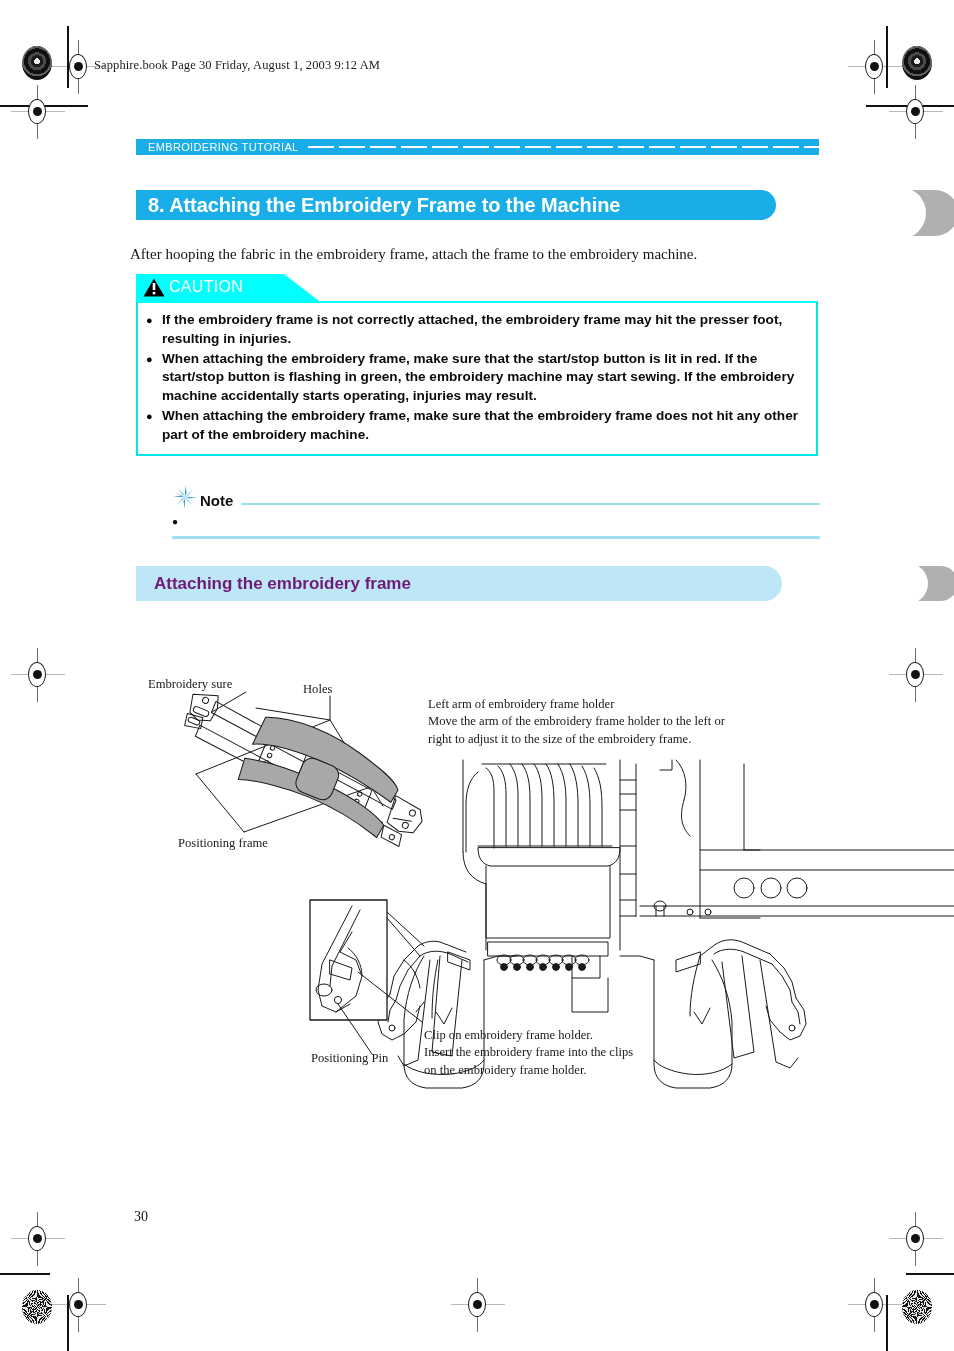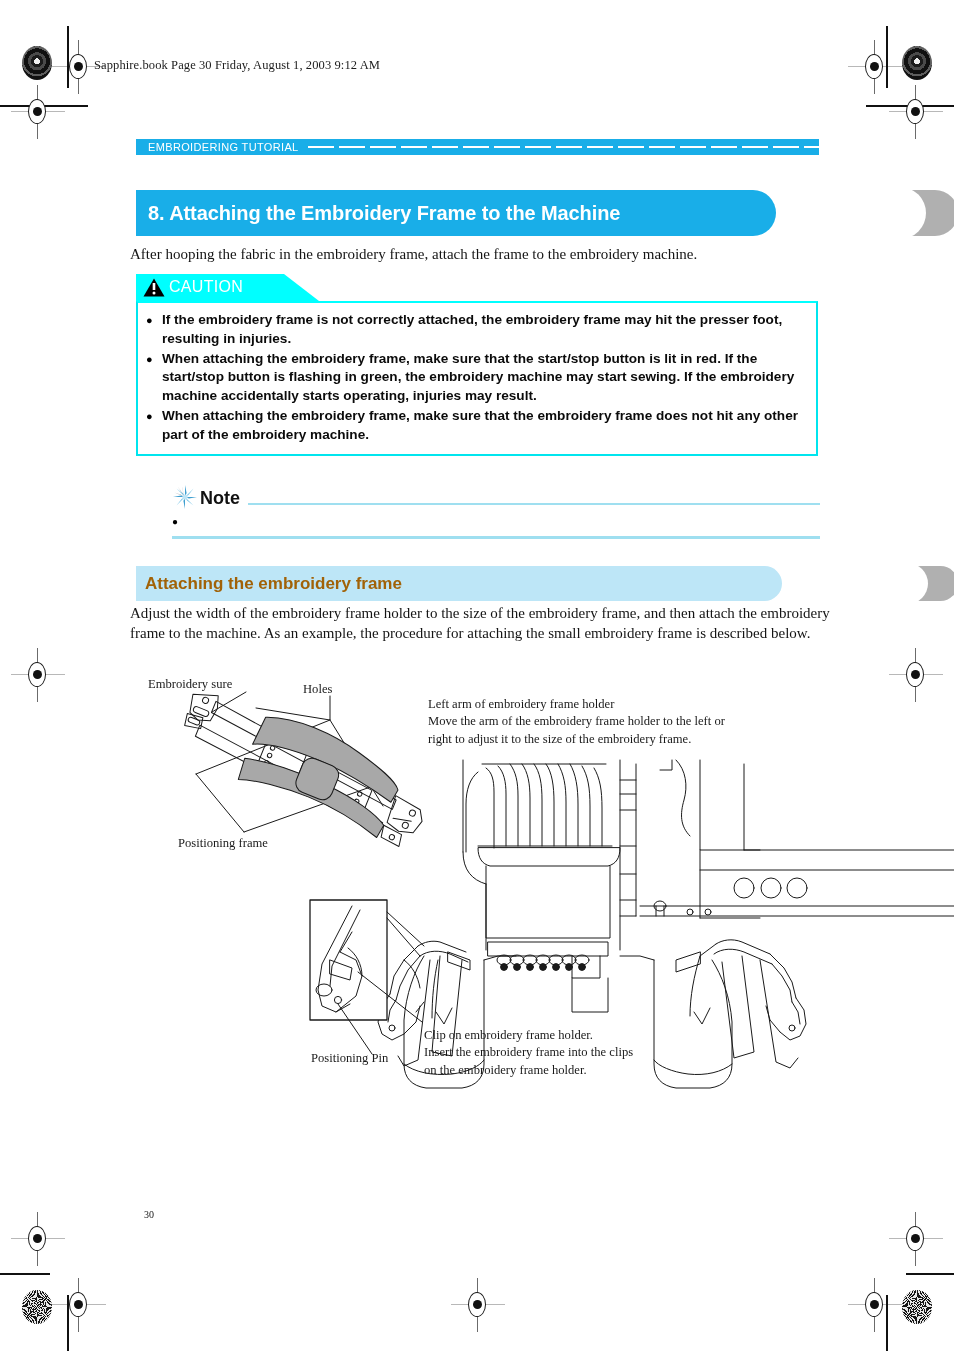--- a/index.html
+++ b/index.html
@@ -131,21 +131,21 @@
   .titlebar-notch {
     position: absolute;
     left: 90px; top: -3px;
     width: 700px; height: 52px;
     background: #ffffff;
     border-radius: 0 26px 26px 0;
   }
   .titlebar {
     position: absolute;
     left: 0; top: 0;
-    width: 640px; height: 46px;
+    width: 640px; height: 30px;
     background: #19aee8;
     border-radius: 0 23px 23px 0;
     display: flex;
     align-items: center;
   }
   .titlebar-text {
     color: #ffffff;
     font-family: "Liberation Sans", sans-serif;
     font-weight: bold;
     font-size: 20px;
@@ -242,21 +242,21 @@
   .note-icon {
     position: relative;
     width: 26px;
     height: 26px;
     flex: none;
     margin-right: 2px;
   }
   .note-title {
     font-family: "Liberation Sans", sans-serif;
     font-weight: bold;
-    font-size: 18px;
+    font-size: 15px;
     color: #111;
     line-height: 1.1;
     padding-bottom: 1px;
   }
   .note-rule {
     flex: 1;
     height: 2px;
     background: #9fdff0;
     margin-left: 8px;
     margin-bottom: 5px;
@@ -305,22 +305,22 @@
     width: 646px; height: 35px;
     background: #bde6f7;
     border-radius: 0 18px 18px 0;
     display: flex;
     align-items: center;
   }
   .subbar-text {
     font-family: "Liberation Sans", sans-serif;
     font-weight: bold;
     font-size: 17px;
-    color: #a16207;
-    padding-left: 9px;
+    color: #701a75;
+    padding-left: 18px;
     white-space: nowrap;
   }
 
   .sub-intro {
     left: 130px;
     top: 603px;
     width: 700px;
   }
 
   
@@ -335,24 +335,24 @@
     position: absolute;
     font-family: "Liberation Serif", serif;
     font-size: 12.6px;
     color: #1a1a1a;
     white-space: pre;
     line-height: 1.38;
   }
 
   .pagenum {
     position: absolute;
-    left: 144px;
+    left: 134px;
     top: 1209px;
     font-family: "Liberation Serif", serif;
-    font-size: 10px;
+    font-size: 14px;
     color: #141414;
   }
 </style>
 </head>
 <body>
 
 <div class="page">
 
   <div class="halftone solid" style="left:22px;top:46px;"></div>
   <div class="regmark" style="left:62px;top:50px;">
@@ -517,21 +517,20 @@
   </div>
 
   <div class="subbar-wrap">
     <div class="subbar-shadow"></div>
     <div class="subbar-notch"></div>
     <div class="subbar">
       <span class="subbar-text">Attaching the embroidery frame</span>
     </div>
   </div>
 
-  <div class="bodytext sub-intro">Adjust the width of the embroidery frame holder to the size of the embroidery frame, and then attach the embroidery frame to the machine. As an example, the procedure for attaching the small embroidery frame is described below.</div>
 
   <div class="figure">
 
     <div class="fig-label" style="left:148px;top:16px;">Embroidery sure</div>
     <div class="fig-label" style="left:303px;top:21px;">Holes</div>
     <div class="fig-label" style="left:178px;top:175px;">Positioning frame</div>
     <div class="fig-label" style="left:428px;top:36px;">Left arm of embroidery frame holder
 Move the arm of the embroidery frame holder to the left or
 right to adjust it to the size of the embroidery frame.</div>
     <div class="fig-label" style="left:311px;top:390px;">Positioning Pin</div>

